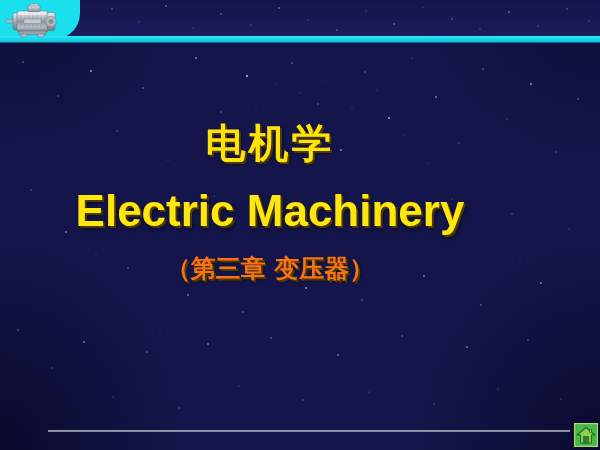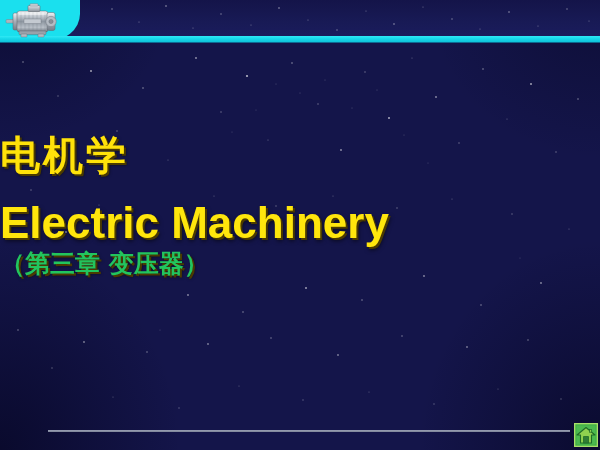--- a/index.html
+++ b/index.html
@@ -88,23 +88,23 @@
     position: absolute;
     left: 4px; top: 3px;
     width: 66px;
     height: 36px;
   }
 
   
   .titles {
     position: absolute;
     left: 0;
-    top: 132px;
+    top: 120px;
     width: 540px;
-    text-align: left;
+    text-align: center;
   }
   .title-cn {
     font-family: "DejaVu Sans", "Liberation Sans", sans-serif;
     font-size: 40px;
     font-weight: 700;
     letter-spacing: 3px;
     color: #ffe20a;
     line-height: 1.18;
     text-shadow:
        2px 2px 0 #4a3a00,
@@ -118,25 +118,25 @@
     font-weight: 700;
     letter-spacing: 0px;
     color: #ffe60c;
     line-height: 1.1;
     text-shadow:
        2px 2px 0 #4a3a00,
        2px 3px 4px rgba(0,0,0,0.6);
     white-space: nowrap;
   }
   .title-sub {
-    margin-top: 1px;
+    margin-top: 18px;
     font-family: "DejaVu Sans", "Liberation Sans", sans-serif;
     font-size: 25px;
     font-weight: 700;
-    color: #22c55e;
+    color: #f97316;
     line-height: 1.2;
     text-shadow:
        2px 2px 0 #4a3a00,
        2px 2px 3px rgba(0,0,0,0.6);
     white-space: nowrap;
   }
 
   
   .footer-rule {
     position: absolute;

